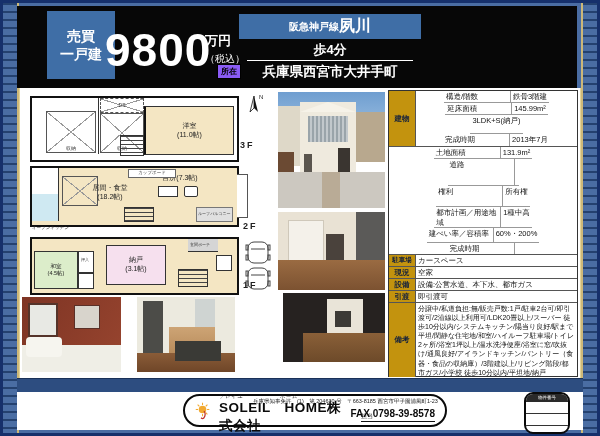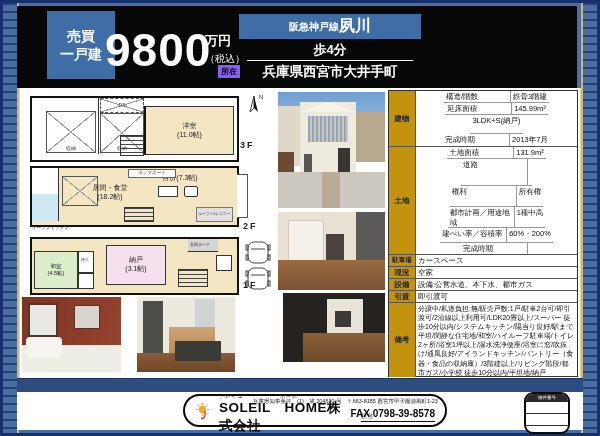--- a/index.html
+++ b/index.html
@@ -266,21 +266,20 @@
           <div class="dval">3LDK+S(納戸)</div>
         </div>
         <div class="drow" style="height:13px;border-bottom:none;">
           <div class="dkey">完成時期</div>
           <div class="dval">2013年7月</div>
         </div>
       </div>
     </div>
 
     <div class="dsec" style="height:112px;">
-      <div class="dgold">土地</div>
       <div class="drows">
         <div class="drow" style="height:11px;">
           <div class="dkey">土地面積</div>
           <div class="dval">131.9m²</div>
         </div>
         <div class="drow" style="height:26px;">
           <div class="dkey">道路</div>
           <div class="dval"></div>
         </div>
         <div class="drow" style="height:20px;">

